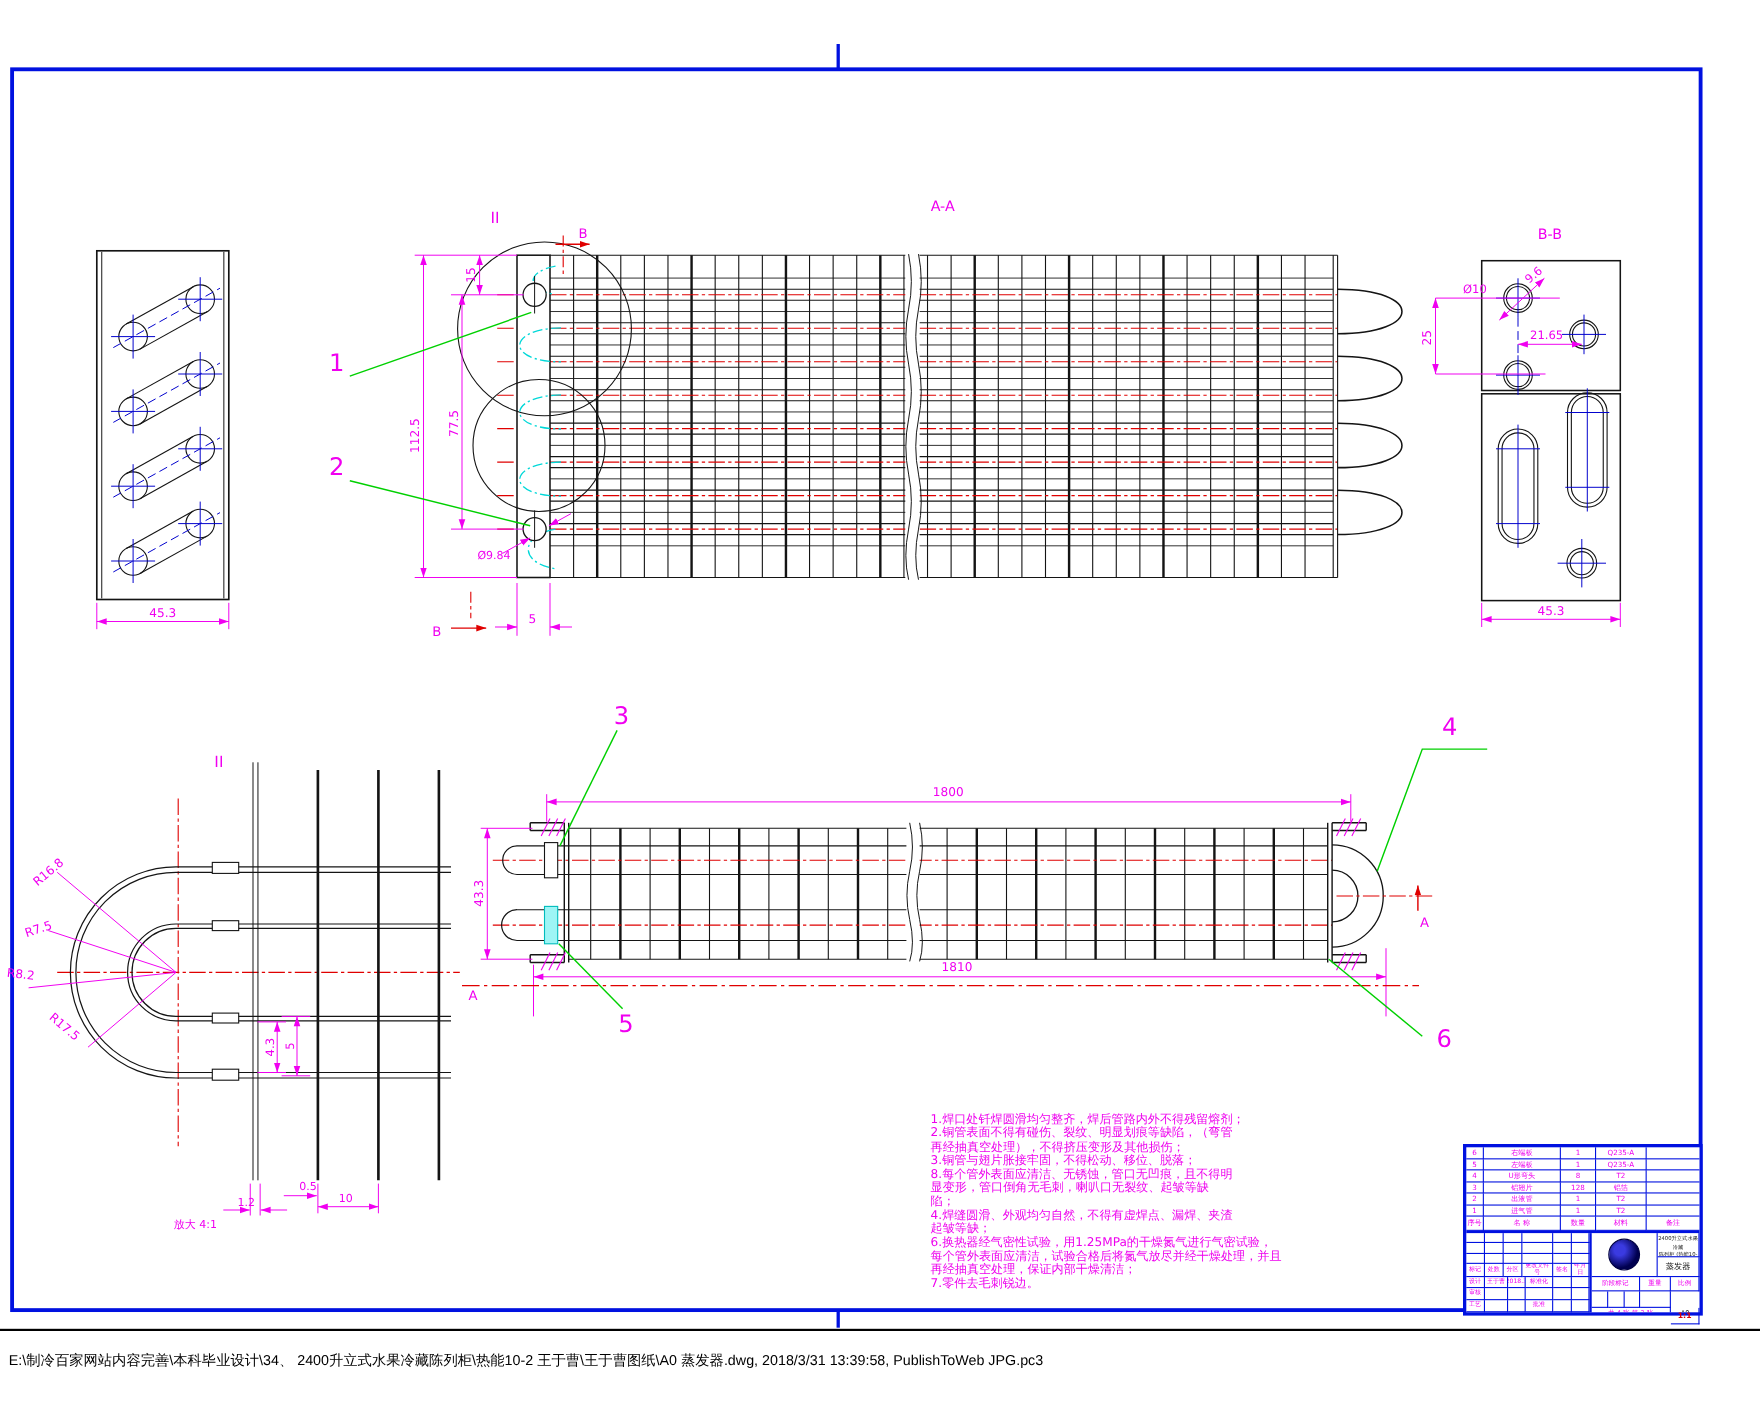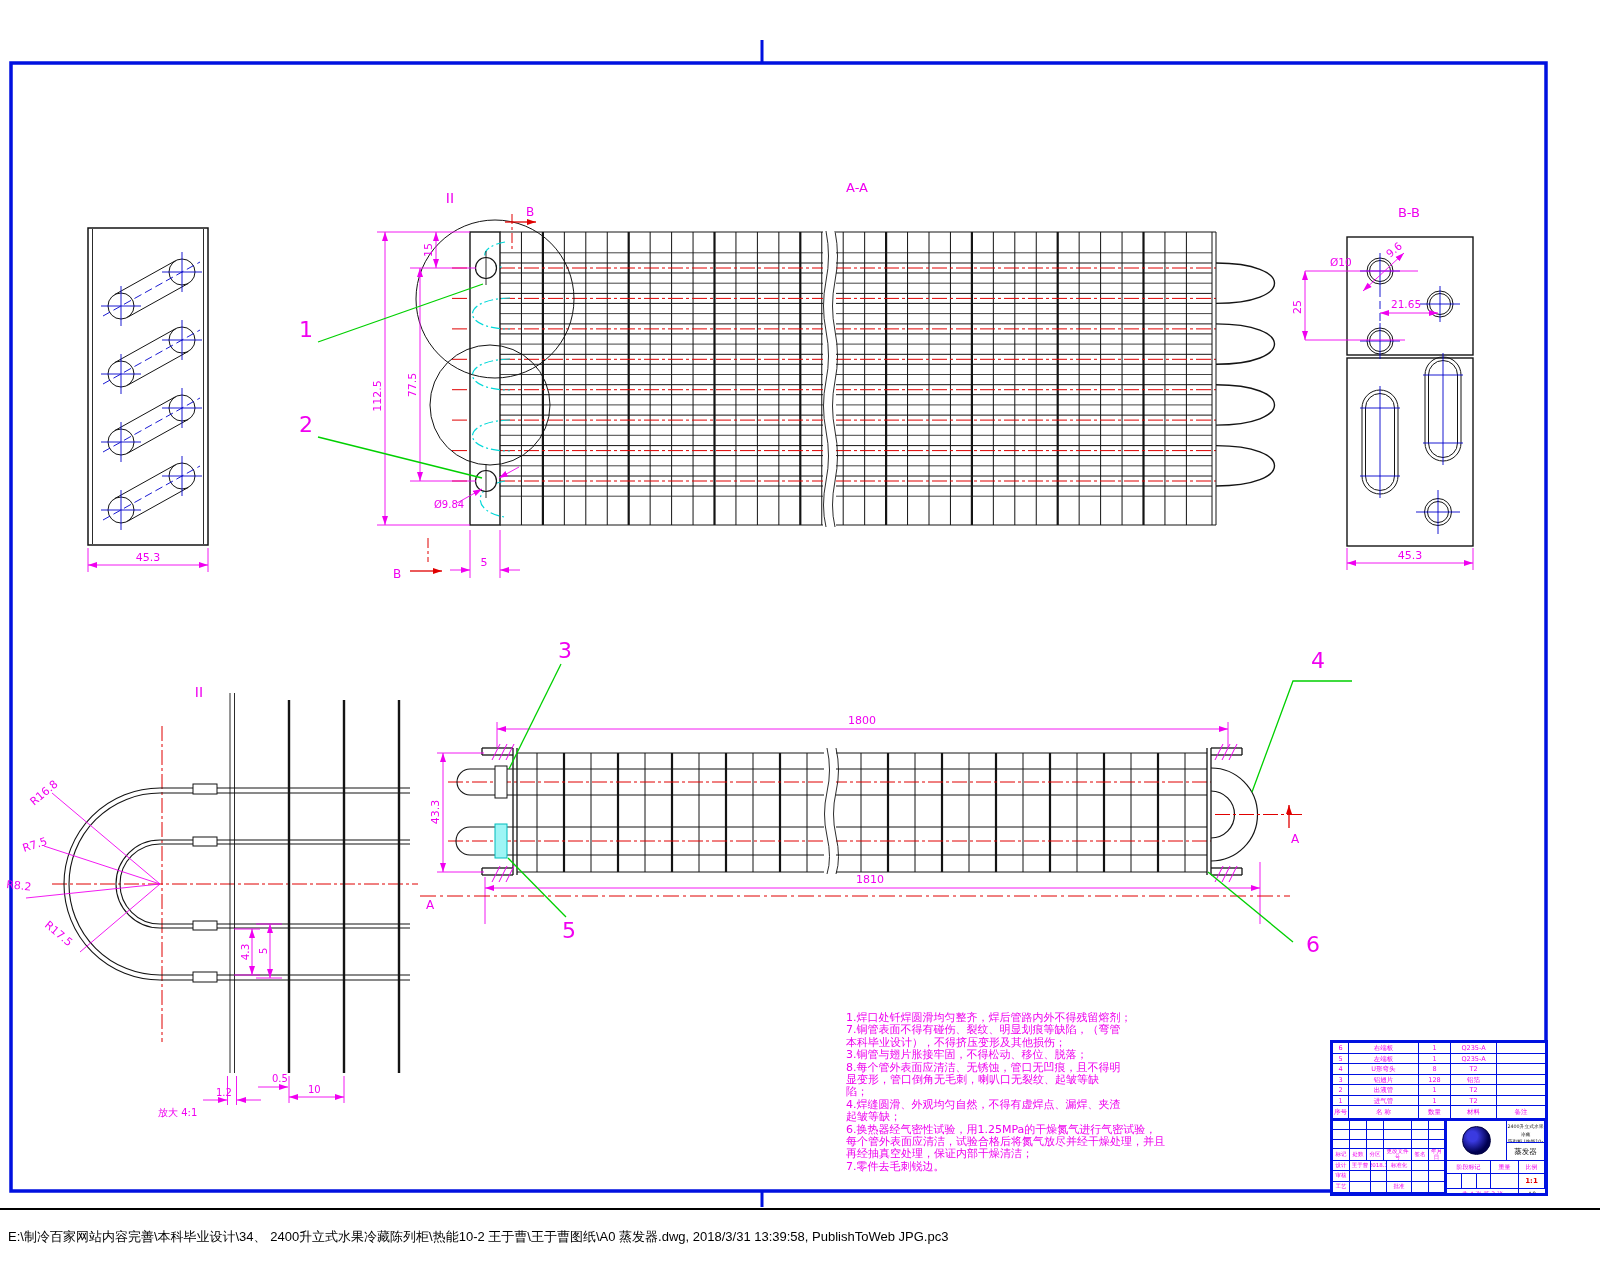--- a/index.html
+++ b/index.html
@@ -472,22 +472,22 @@
     <text x="1318" y="668" font-size="22" fill="#00d000" text-anchor="middle" font-family="DejaVu Serif,serif">4</text>
     <line x1="566" y1="917" x2="508" y2="858" stroke="#00d000" stroke-width="1.3"></line>
     <text x="569" y="938" font-size="22" fill="#00d000" text-anchor="middle" font-family="DejaVu Serif,serif">5</text>
     <line x1="1208" y1="872" x2="1293" y2="942" stroke="#00d000" stroke-width="1.3"></line>
     <text x="1313" y="952" font-size="22" fill="#00d000" text-anchor="middle" font-family="DejaVu Serif,serif">6</text>
   </g>
 </svg>
 
 <div id="notes" class="abs">
   <div>1.焊口处钎焊圆滑均匀整齐，焊后管路内外不得残留熔剂；</div>
-  <div>7.铜管表面不得有碰伤、裂纹、明显划痕等缺陷，（弯管</div>
-  <div>本科毕业设计），不得挤压变形及其他损伤；</div>
+  <div>2.铜管表面不得有碰伤、裂纹、明显划痕等缺陷，（弯管</div>
+  <div>再经抽真空处理），不得挤压变形及其他损伤；</div>
   <div>3.铜管与翅片胀接牢固，不得松动、移位、脱落；</div>
   <div>8.每个管外表面应清洁、无锈蚀，管口无凹痕，且不得明</div>
   <div>显变形，管口倒角无毛刺，喇叭口无裂纹、起皱等缺</div>
   <div>陷；</div>
   <div>4.焊缝圆滑、外观均匀自然，不得有虚焊点、漏焊、夹渣</div>
   <div>起皱等缺；</div>
   <div>6.换热器经气密性试验，用1.25MPa的干燥氮气进行气密试验，</div>
   <div>每个管外表面应清洁，试验合格后将氮气放尽并经干燥处理，并且</div>
   <div>再经抽真空处理，保证内部干燥清洁；</div>
   <div>7.零件去毛刺锐边。</div>
@@ -614,21 +614,21 @@
         <div>陈列柜 (热能10-2)</div>
       </div>
       <div class="cell" style="left:60px;top:22px;right:0;height:18px;font-size:7.5px;color:#111;line-height:17px;">蒸发器</div>
       <div class="cell lk" style="left:0;top:40px;width:44px;height:13px;line-height:12px;">阶段标记</div>
       <div class="cell lk" style="left:44px;top:40px;width:28px;height:13px;line-height:12px;">重量</div>
       <div class="cell lk" style="left:72px;top:40px;right:0;height:13px;line-height:12px;">比例</div>
       <div class="cell" style="left:0;top:53px;width:15px;height:15px;"></div>
       <div class="cell" style="left:15px;top:53px;width:15px;height:15px;"></div>
       <div class="cell" style="left:30px;top:53px;width:14px;height:15px;"></div>
       <div class="cell" style="left:44px;top:53px;width:28px;height:15px;"></div>
-      <div class="cell redv" style="left:72px;top:53px;right:0;height:15px;font-size:7px;line-height:14px;">1:1</div>
+      <div class="cell redv" style="left:72px;top:68px;right:0;height:15px;font-size:7px;line-height:14px;">1:1</div>
       <div class="cell lk" style="left:0;top:68px;width:72px;bottom:0;font-size:6px;line-height:10px;border-bottom:none;">共 4 张 第 3 张</div>
       <div class="cell" style="left:72px;top:68px;right:0;bottom:0;font-size:6px;color:#222;line-height:10px;border-bottom:none;border-right:none;">A0</div>
     </div>
   </div>
 </div>
 
 <div id="paper-edge" class="abs"></div>
 <div id="statusbar" class="abs">E:\制冷百家网站内容完善\本科毕业设计\34、 2400升立式水果冷藏陈列柜\热能10-2 王于曹\王于曹图纸\A0 蒸发器.dwg, 2018/3/31 13:39:58, PublishToWeb JPG.pc3</div>
 
 </body></html>

